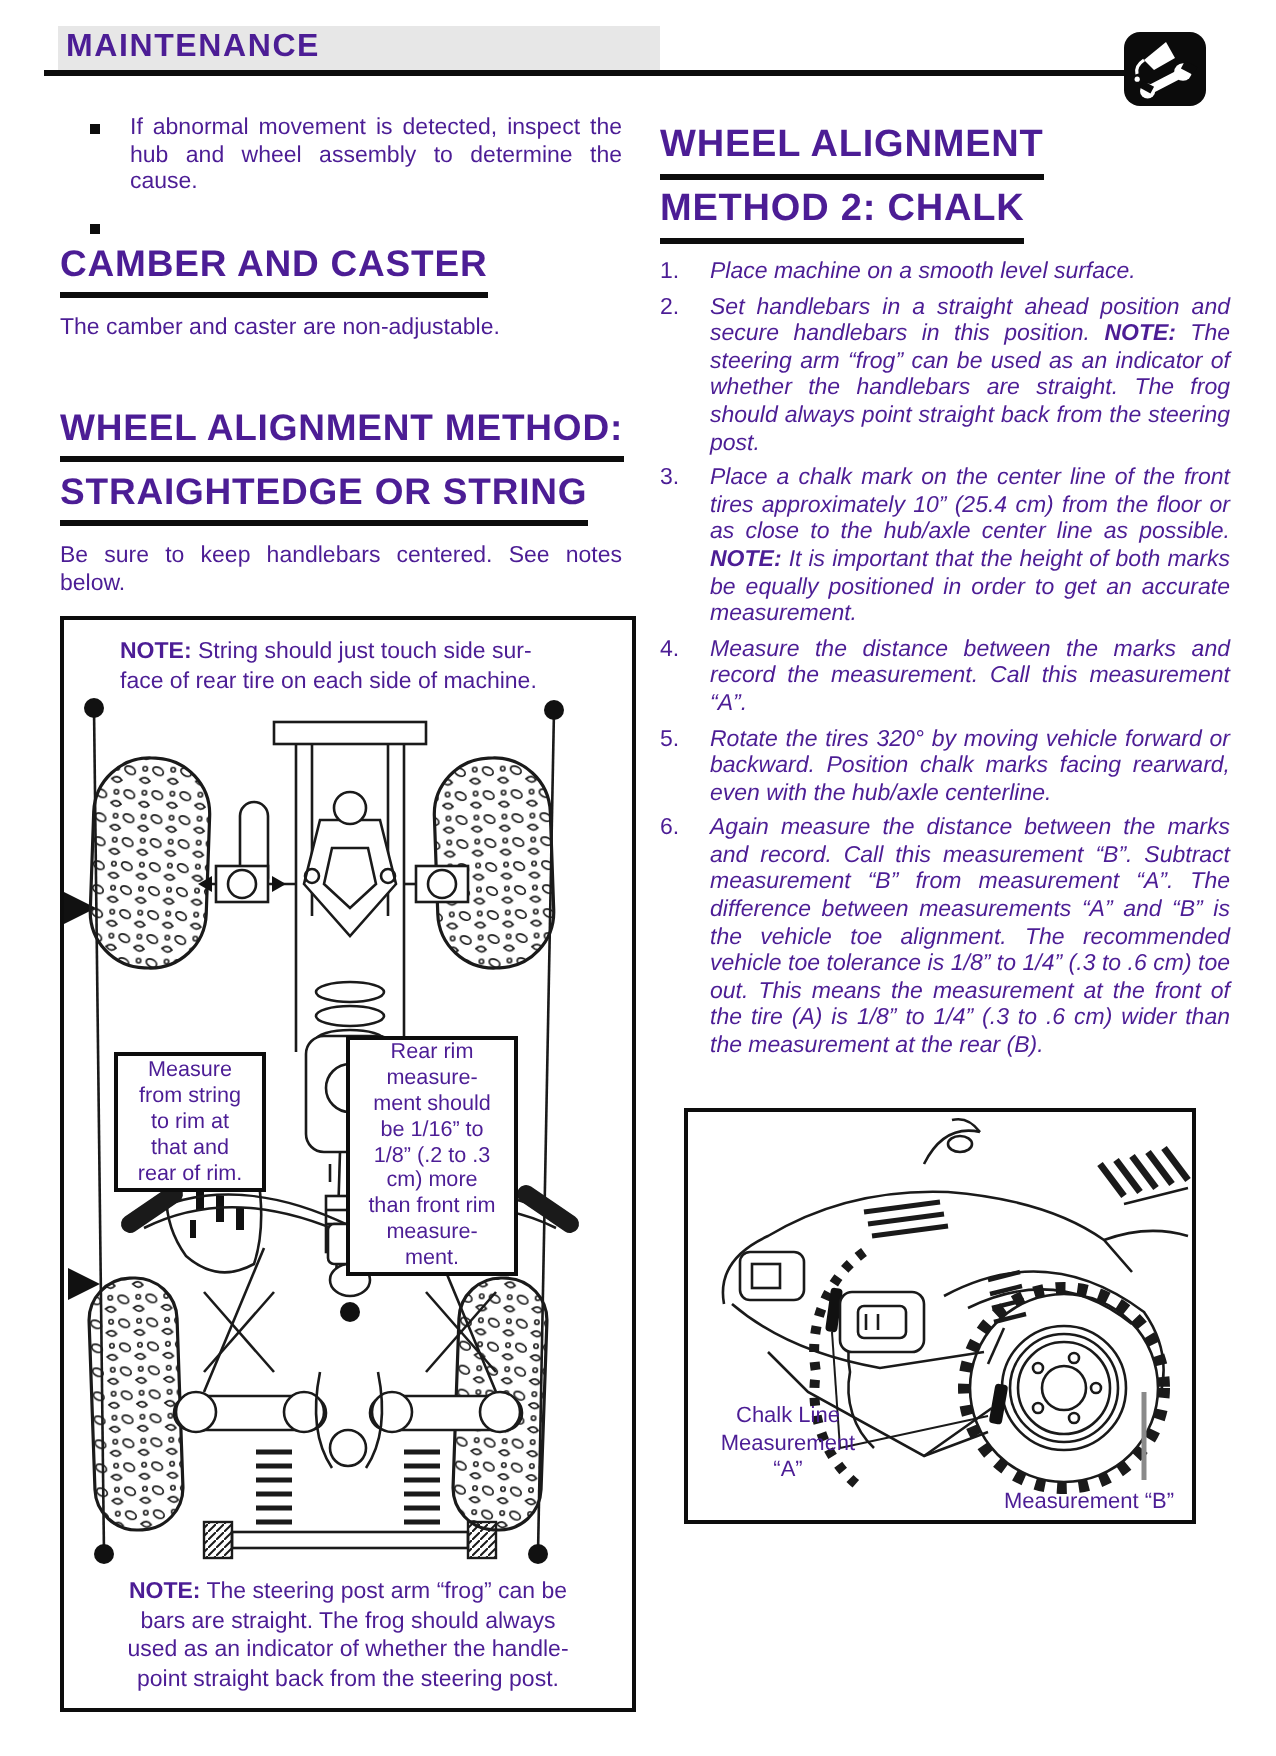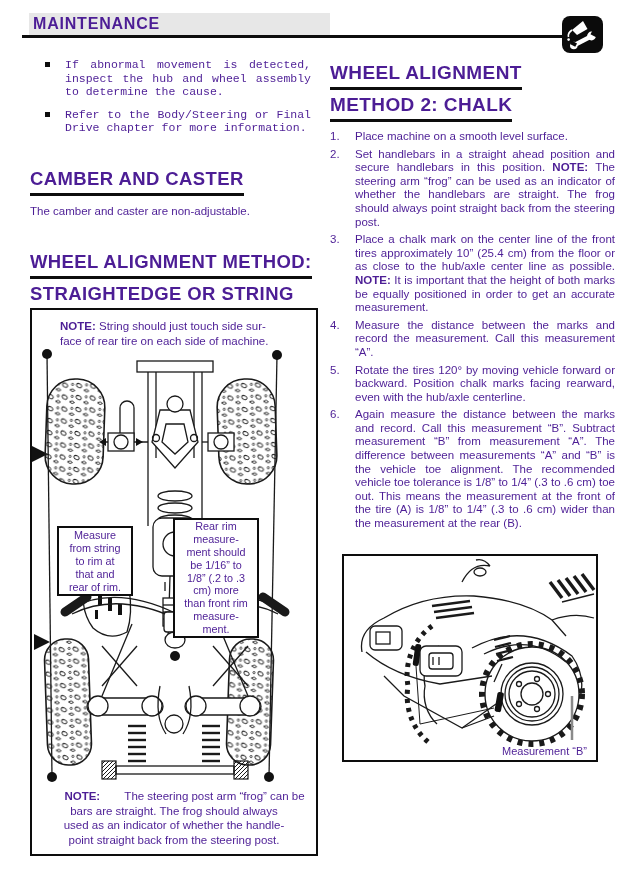--- a/index.html
+++ b/index.html
@@ -8,43 +8,43 @@
     font-family:"Liberation Sans", sans-serif; color:#4c1d95; overflow:hidden;
   }
   
   .hdr-bar { position:absolute; left:29px; top:13px; width:301px; height:22px; background:#e7e7e7; }
   .hdr-title { position:absolute; left:33px; top:15px; font-size:16px; font-weight:bold; letter-spacing:0.8px; }
   .hdr-line { position:absolute; left:22px; top:35px; width:540px; height:3px; background:#0d0d0d; }
   .hdr-icon { position:absolute; left:562px; top:16px; width:41px; height:37px; }
   
   .col-left  { position:absolute; left:30px;  top:58px; width:281px; font-size:11.5px; line-height:13.6px; text-align:justify; }
   .col-right { position:absolute; left:330px; top:58px; width:285px; font-size:11.5px; line-height:13.6px; text-align:justify; }
-  .bullets { margin:0 0 2px 0; padding:0; list-style:none;font-family:Liberation Mono, monospace; }
+  .bullets { margin:0 0 2px 0; padding:0; list-style:none; }
   .bullets li { position:relative; padding-left:35px; margin-bottom:9px; }
   .sq { position:absolute; left:15px; top:4px; width:5px; height:5px; background:#0d0d0d; }
-  .h2 { font-weight:bold; font-size:18.5px; line-height:29px; letter-spacing:0.4px; text-align:left; margin-top:29px; }
+  .h2 { font-weight:bold; font-size:18.5px; line-height:29px; letter-spacing:0.4px; text-align:left; margin-top:18px; }
   .h2 .hl { display:table; border-bottom:3px solid #0d0d0d; padding-bottom:0px; white-space:nowrap; }
   .para { margin-top:9px; }
   .steps { margin-top:8px; }
   .step { display:flex; margin-bottom:4px; }
   .step-num { flex:none; width:25px; text-align:left; }
-  .step-text { flex:1; text-align:justify; }
+  .step-text { flex:1; text-align:justify;font-style:italic; }
   .inline-note { font-weight:bold; }
   
   .fig1 { position:absolute; left:30px; top:308px; width:284px; height:544px; border:2px solid #0d0d0d; background:#fff; }
   .fig1-note-top { position:absolute; top:9px; left:28px; right:14px; font-size:11.5px; line-height:14.5px; text-align:left; }
   .fig1-svg { position:absolute; left:0; top:36px; }
   .mini-box { position:absolute; border:2px solid #0d0d0d; background:#fff; font-size:10.8px; line-height:13px;
               text-align:center; display:flex; flex-direction:column; justify-content:center; }
   .measure-box { left:25px; top:216px; width:72px; height:66px; }
   .rearrim-box { left:141px; top:208px; width:82px; height:116px; line-height:12.8px; }
   .mini-box span { display:block; }
   .fig1-note-bottom { position:absolute; bottom:7px; left:6px; right:6px; text-align:center; font-size:11.5px; line-height:14.5px; }
   .fig1-note-bottom span { display:block; }
-  .fig1-note-bottom .first { display:inline;margin-left:21px; }
+  .fig1-note-bottom .first { display:inline; }
   
   .fig2 { position:absolute; left:342px; top:554px; width:252px; height:204px; border:2px solid #0d0d0d; background:#fff; }
   .fig2-svg { position:absolute; left:0; top:0; }
   .label-a { position:absolute; left:2px; top:146px; width:96px; text-align:center; font-size:11px; line-height:13.5px; }
   .label-a span { display:block; }
   .label-b { position:absolute; right:9px; bottom:3px; font-size:11px; }
   svg .ln { stroke:#1a1a1a; fill:none; stroke-width:1.3; }
   svg .fw { fill:#ffffff; stroke:#1a1a1a; stroke-width:1.3; }
 </style>
 </head>
@@ -70,21 +70,20 @@
   </div>
 
   <div class="col-left">
     <ul class="bullets">
       <li>
         <span class="sq"></span>
         <span>If abnormal movement is detected, inspect the hub and wheel assembly to determine the cause.</span>
       </li>
       <li>
         <span class="sq"></span>
-        <span>Refer to the Body/Steering or Final Drive chapter for more information.</span>
       </li>
     </ul>
 
     <div class="h2">
       <span class="hl">CAMBER AND CASTER</span>
     </div>
     <div class="para">The camber and caster are non-adjustable.</div>
 
     <div class="h2" style="margin-top:28px;">
       <span class="hl">WHEEL ALIGNMENT METHOD:</span>
@@ -263,21 +262,21 @@
       <div class="step">
         <span class="step-num">3.</span>
         <span class="step-text"><span>Place a chalk mark on the center line of the front tires approximately 10” (25.4 cm) from the floor or as close to the hub/axle center line as possible.  </span><b class="inline-note">NOTE:</b><span>  It is important that the height of both marks be equally positioned in order to get an accurate measurement.</span></span>
       </div>
       <div class="step">
         <span class="step-num">4.</span>
         <span class="step-text"><span>Measure the distance between the marks and record the measurement.  Call this measurement “A”.</span><b class="inline-note"></b><span></span></span>
       </div>
       <div class="step">
         <span class="step-num">5.</span>
-        <span class="step-text"><span>Rotate the tires 120° by moving vehicle forward or backward.  Position chalk marks facing rearward, even with the hub/axle centerline.</span><b class="inline-note"></b><span></span></span>
+        <span class="step-text"><span>Rotate the tires 320° by moving vehicle forward or backward.  Position chalk marks facing rearward, even with the hub/axle centerline.</span><b class="inline-note"></b><span></span></span>
       </div>
       <div class="step">
         <span class="step-num">6.</span>
         <span class="step-text"><span>Again measure the distance between the marks and record.  Call this measurement “B”.  Subtract measurement “B” from measurement “A”.  The difference between measurements “A” and “B” is the vehicle toe alignment.  The recommended vehicle toe tolerance is 1/8” to 1/4” (.3 to .6 cm) toe out.  This means the measurement at the front of the tire (A) is 1/8” to 1/4” (.3 to .6 cm) wider than the measurement at the rear (B).</span><b class="inline-note"></b><span></span></span>
       </div>
     </div>
   </div>
 
   <div class="fig2">
     <svg class="fig2-svg" width="252" height="204" viewBox="0 0 252 204">
@@ -338,16 +337,21 @@
         <line class="ln" x1="158" y1="108" x2="150" y2="126"></line>
         <path class="ln" d="M40 120 L60 140 L118 172 L152 148"></path>
         <line class="ln" x1="118" y1="172" x2="150" y2="160"></line>
       </g>
 
       <line x1="76" y1="168" x2="72" y2="110" stroke="#1a1a1a" stroke-width="1"></line>
       <line x1="76" y1="168" x2="150" y2="152" stroke="#1a1a1a" stroke-width="1"></line>
       <line x1="228" y1="140" x2="228" y2="184" stroke="#8a8a8a" stroke-width="2.5"></line>
     </svg>
 
+    <div class="label-a">
+      <span>Chalk Line</span>
+      <span>Measurement</span>
+      <span>“A”</span>
+    </div>
     <div class="label-b">Measurement “B”</div>
   </div>
 
 </div>
 
 </body></html>

